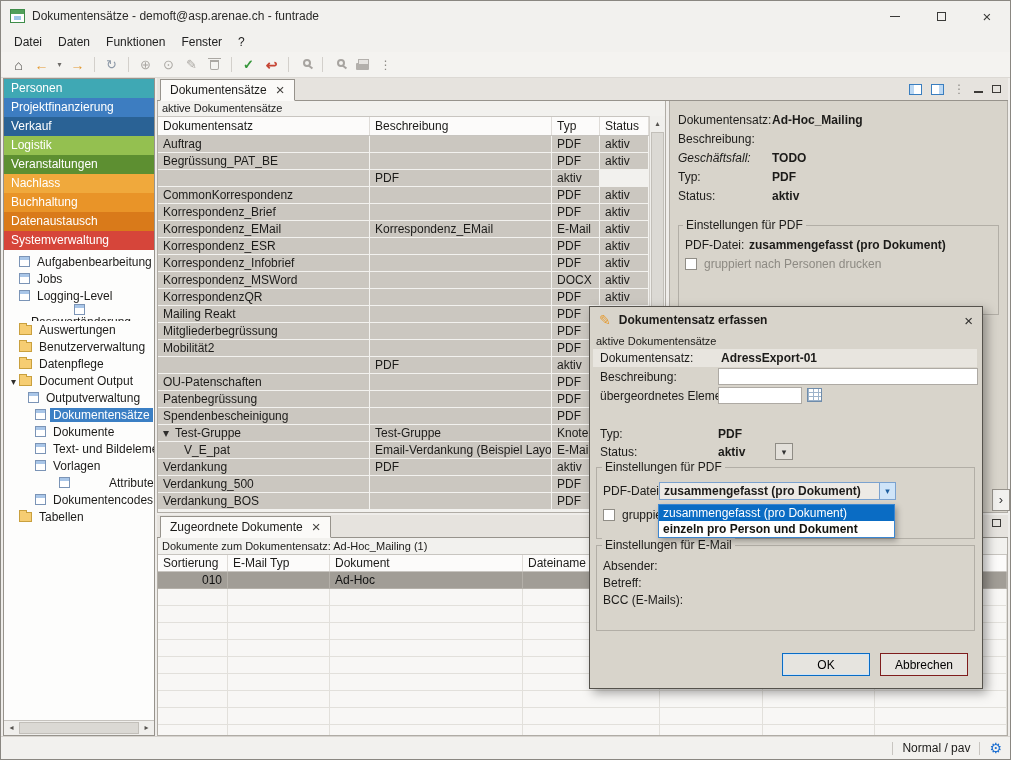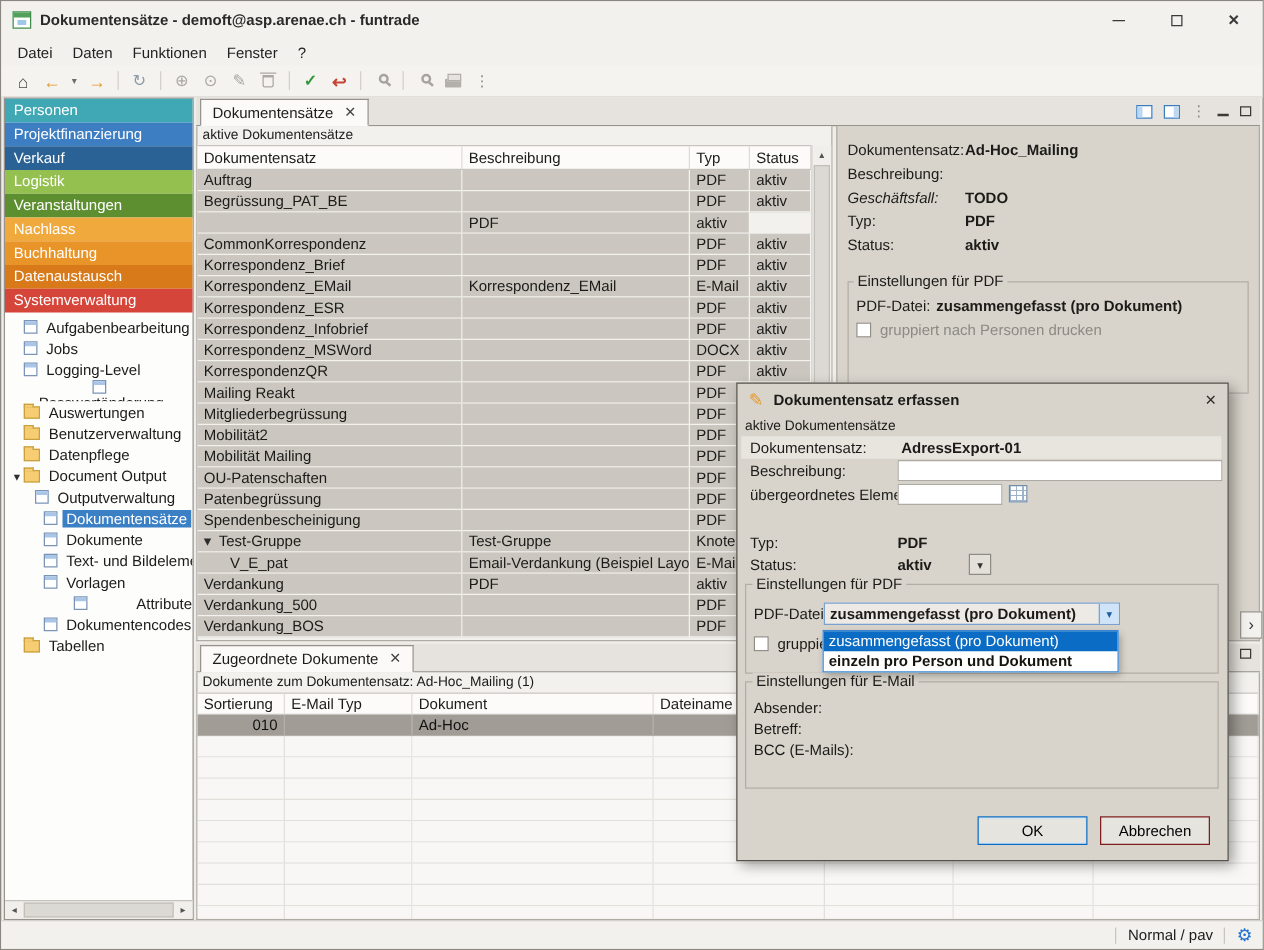--- a/index.html
+++ b/index.html
@@ -1,21 +1,21 @@
 <!DOCTYPE html>
 <html><head>
 <meta charset="utf-8">
 <style>
   * { margin:0; padding:0; box-sizing:border-box; }
   html,body { width:1011px; height:760px; }
   body { font-family:"Liberation Sans",sans-serif; font-size:12px; color:#1c1b19; overflow:hidden; background:#eceae6; }
   #window { position:relative; width:1011px; height:760px; background:#efedea; border:1px solid #8a8781; }
 
   
-  .titlebar { position:absolute; top:0; left:0; right:0; height:30px; background:#f2f1ee; display:flex; align-items:center; padding-left:9px;font-weight:bold; }
+  .titlebar { position:absolute; top:0; left:0; right:0; height:30px; background:#f2f1ee; display:flex; align-items:center; padding-left:9px; }
   .app-icon { width:15px; height:14px; border:1px solid #3f8d49; background:#fff; position:relative; margin-right:7px; flex:none; }
   .app-icon::before { content:""; position:absolute; left:0; top:0; right:0; height:4px; background:#51a05b; }
   .app-icon::after { content:""; position:absolute; left:3px; bottom:2px; width:7px; height:4px; background:#9fc7e8; }
   .titlebar-text { font-size:12px; color:#2a2a28; }
   .win-controls { position:absolute; top:0; right:0; height:30px; display:flex; }
   .win-btn { width:46px; height:30px; display:flex; align-items:center; justify-content:center; color:#3a3a38; }
   .shape-min { width:10px; height:1px; background:#3a3a38; }
   .shape-max { width:9px; height:9px; border:1px solid #3a3a38; }
   .g-close::before { content:"\00D7"; font-size:15px; }
 
@@ -421,21 +421,20 @@
           <div class="cell">PDF</div>
           <div class="cell">aktiv</div>
         </div>
         <div class="grid-row">
           <div class="cell">Mobilität2</div>
           <div class="cell"></div>
           <div class="cell">PDF</div>
           <div class="cell">aktiv</div>
         </div>
         <div class="grid-row">
-          <div class="cell">Mobilität Mailing</div>
           <div class="cell"></div>
           <div class="cell">PDF</div>
           <div class="cell">aktiv</div>
         </div>
         <div class="grid-row">
           <div class="cell">OU-Patenschaften</div>
           <div class="cell"></div>
           <div class="cell">PDF</div>
           <div class="cell">aktiv</div>
         </div>

